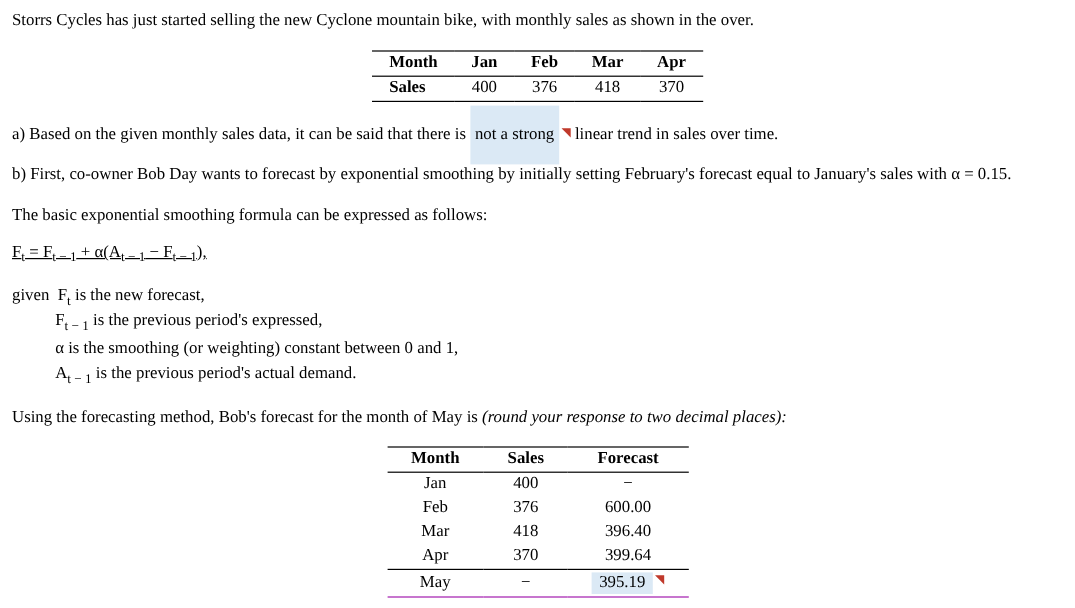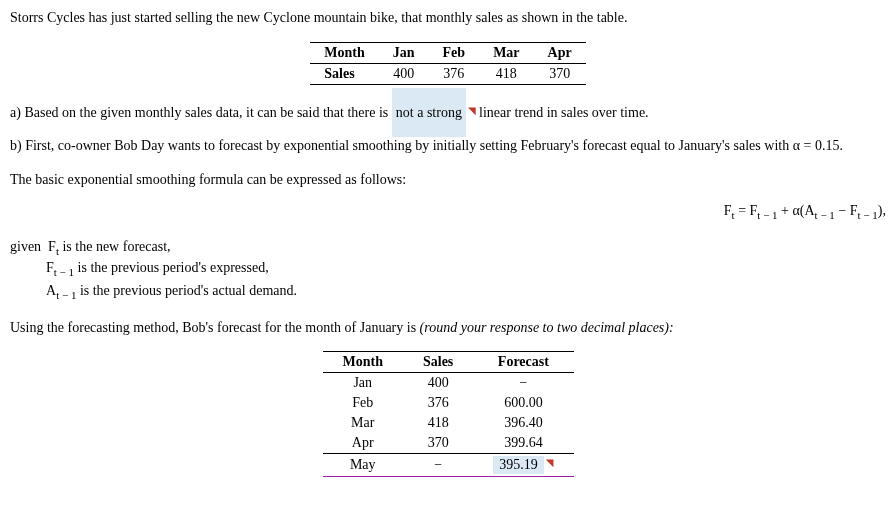--- a/index.html
+++ b/index.html
@@ -16,40 +16,40 @@
     table.sales1 { border-collapse: collapse; }
     table.sales1 th, table.sales1 td { padding: 2px 14px; text-align: center; font-weight: normal; }
     table.sales1 tr.head th { border-top: 1px solid #000; border-bottom: 1px solid #000; font-weight: bold; text-align: left; }
     table.sales1 tr.head th:first-child { text-align: left; }
     table.sales1 tr.body td { border-bottom: 1px solid #000; }
     table.sales1 tr.body td:first-child { font-weight: bold; text-align: left; }
 
     .hl { background: #dbe9f5; padding: 17px 4px; position: relative; }
     .marker { color: #c0392b; font-size: 10px; position: relative; top: -3px; margin-left: 2px; }
 
-    .formula { text-align: right; font-family: "Times New Roman", serif; margin: 8px 0 18px 0; }
+    .formula { text-align: left; font-family: "Times New Roman", serif; margin: 8px 0 18px 0; text-decoration: underline; }
     sub { font-size: 11px; }
 
     .defs { margin-left: 36px; margin-bottom: 14px; line-height: 1.5; }
     .defs div { }
 
     .ital { font-style: italic; }
 
     table.forecast { border-collapse: collapse; }
     table.forecast th, table.forecast td { padding: 2px 20px; text-align: center; font-weight: normal; }
     table.forecast tr.h th { border-top: 1px solid #000; border-bottom: 1px solid #000; font-weight: bold; }
     table.forecast tr.h th:first-child { text-align: left; }
     table.forecast td.month { text-align: center; }
     table.forecast tr.last td { border-top: 1px solid #000; border-bottom: 1px solid #a21caf; }
     .ansbox { background: #dbe9f5; padding: 1px 6px; display: inline-block; position: relative; }
   </style>
 </head>
 <body>
 
-<p>Storrs Cycles has just started selling the new Cyclone mountain bike, that monthly sales as shown in the table.</p>
+<p>Storrs Cycles has just started selling the new Cyclone mountain bike, with monthly sales as shown in the over.</p>
 
 <div class="center-block">
   <table class="sales1">
     <tbody>
         <tr class="head">
       <th>Month</th>
       <th>Jan</th>
       <th>Feb</th>
       <th>Mar</th>
       <th>Apr</th>
@@ -77,26 +77,27 @@
 
 <div class="formula">
   F<sub>t</sub> = F<sub>t − 1</sub> + α(A<sub>t − 1</sub> − F<sub>t − 1</sub>),
 </div>
 
 <div>
   <span style="margin-left:0;">given</span>
   &nbsp;<span>F</span><sub>t</sub><span> is the new forecast,</span>
   <div class="defs">
     <div><span>F</span><sub>t − 1</sub><span> is the previous period's expressed,</span></div>
+    <div>α is the smoothing (or weighting) constant between 0 and 1,</div>
     <div><span>A</span><sub>t − 1</sub><span> is the previous period's actual demand.</span></div>
   </div>
 </div>
 
 <p>
-  <span>Using the forecasting method, Bob's forecast for the month of January is </span><span class="ital">(round your response to two decimal places):</span>
+  <span>Using the forecasting method, Bob's forecast for the month of May is </span><span class="ital">(round your response to two decimal places):</span>
 </p>
 
 <div class="center-block">
   <table class="forecast">
     <tbody>
         <tr class="h">
       <th>Month</th>
       <th>Sales</th>
       <th>Forecast</th>
     </tr>

